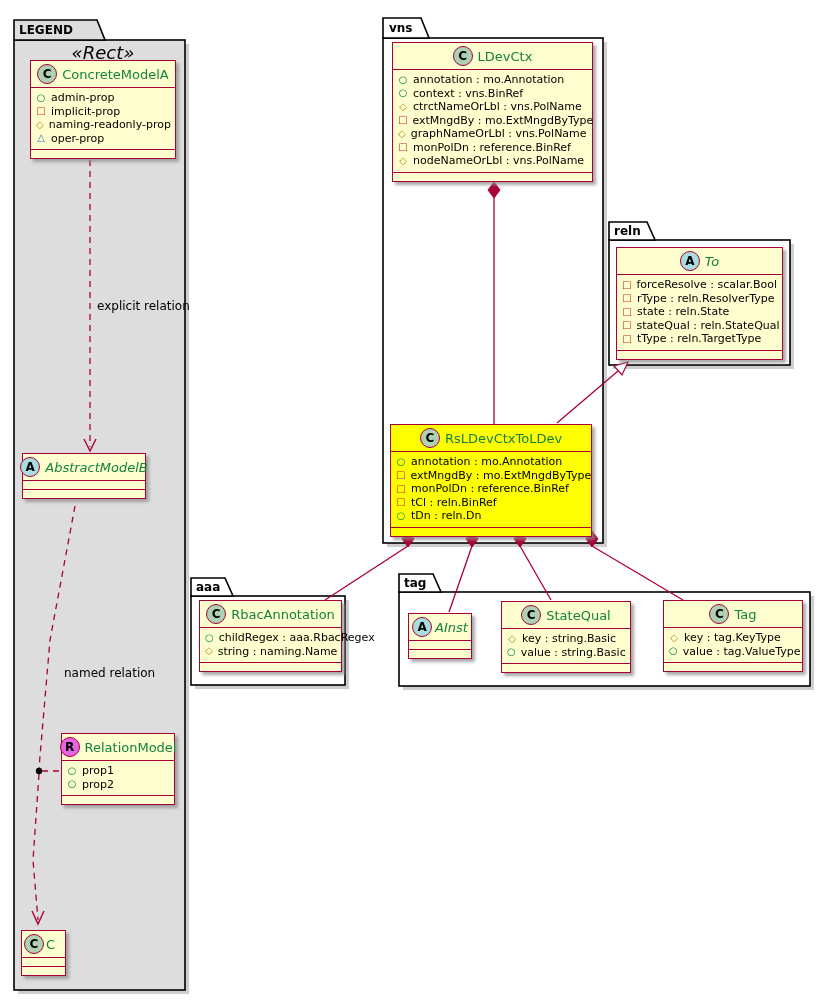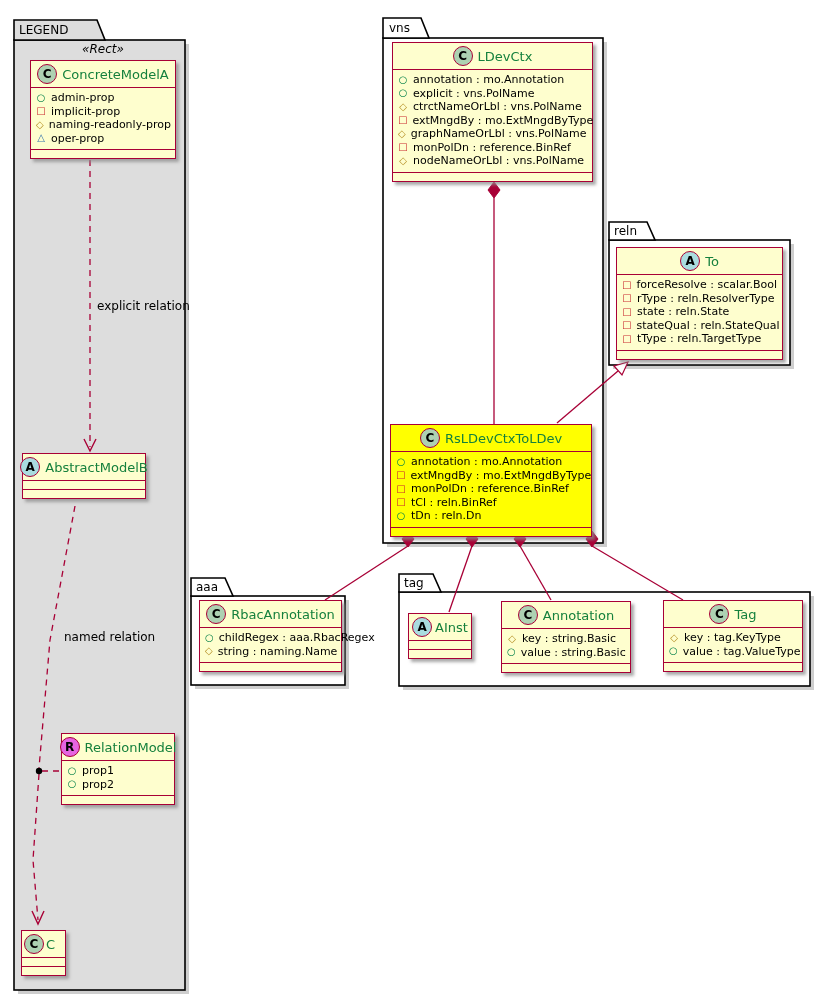--- a/index.html
+++ b/index.html
@@ -14,51 +14,51 @@
   .pkg-tab-shape.gray{fill:var(--legend_fill,#DDDDDD);}
   .shadow{fill:#9e9e9e;opacity:.5;stroke:none;}
   .edge{stroke:var(--line,#A80036);stroke-width:1.3;fill:none;}
   .edge.dashed{stroke-dasharray:6 5;}
   .arrowhead{stroke:var(--line,#A80036);stroke-width:1.4;fill:none;}
   .fillred{fill:var(--line,#A80036);stroke:var(--line,#A80036);stroke-width:1;}
   .hollow{fill:#fff;stroke:var(--line,#A80036);stroke-width:1.2;}
   .dot{fill:#000;stroke:none;}
 
   
-  .pkg-tab{position:absolute;font-size:12px;font-weight:normal;color:#000;line-height:18px;}
+  .pkg-tab{position:absolute;font-size:12px;font-weight:bold;color:#000;line-height:18px;}
 
   
   .uml-class{position:absolute;box-sizing:border-box;background:var(--class_fill,#FEFECE);
              border:1.5px solid var(--class_border,#A80036);
              box-shadow:3px 3px 3px rgba(140,140,140,.75);}
   .uml-class.highlight{background:var(--highlight_fill,#FFFF00);}
   .class-title{display:flex;align-items:center;justify-content:center;gap:5px;
                padding:3px 6px;border-bottom:1.2px solid var(--class_border,#A80036);}
   .spot{flex:0 0 auto;width:20px;height:20px;border-radius:50%;
         border:1.2px solid var(--class_border,#A80036);box-sizing:border-box;
         display:flex;align-items:center;justify-content:center;
         font-weight:bold;font-size:12px;color:#000;}
   .spot-C{background:var(--spot_class,#ADD1B2);}
   .spot-A{background:var(--spot_abstract,#A9DCDF);}
   .spot-R{background:var(--spot_relation,#E564E1);}
   .class-name{font-size:13px;color:#15803d;white-space:nowrap;}
-  .italic .class-name{}
+  .italic .class-name{font-style:italic;}
   .class-attrs{padding:3px 6px 4px 5px;border-bottom:1.2px solid var(--class_border,#A80036);}
   .attr{display:flex;align-items:center;gap:5px;white-space:nowrap;line-height:13.5px;}
   .attr-text{font-size:11px;color:#000;}
   .vis{font-size:10px;line-height:1;width:10px;text-align:center;}
   .vis[data-vis="admin"]{color:var(--vis_admin,#038048);}
   .vis[data-vis="implicit"]{color:var(--vis_implicit,#C82930);}
   .vis[data-vis="naming"]{color:var(--vis_naming,#B38D22);}
   .vis[data-vis="oper"]{color:var(--vis_oper,#3A77AD);}
   .class-empty{height:8px;}
   .class-empty.second{border-top:1.2px solid var(--class_border,#A80036);}
 
   
-  .stereotype{position:absolute;font-size:12px;font-style:italic;color:#000;text-align:center;}
+  .stereotype{position:absolute;font-size:18px;font-style:italic;color:#000;text-align:center;}
   .edge-label{position:absolute;font-size:12px;color:#000;white-space:nowrap;}
 </style>
 </head>
 <body>
 
 <div id="canvas">
 
   <svg width="831" height="1000" viewBox="0 0 831 1000">
 
     <g>
@@ -133,21 +133,21 @@
   </svg>
 
   <div class="pkg-tab" style="left:19px;top:21px;">LEGEND</div>
   <div class="pkg-tab" style="left:389px;top:19px;">vns</div>
   <div class="pkg-tab" style="left:614px;top:222px;">reln</div>
   <div class="pkg-tab" style="left:196px;top:578px;">aaa</div>
   <div class="pkg-tab" style="left:404px;top:574px;">tag</div>
 
   <div class="stereotype" style="left:30px;top:42px;width:146px;">«Rect»</div>
   <div class="edge-label" style="left:97px;top:299px;text-align:right;">explicit relation</div>
-  <div class="edge-label" style="left:64px;top:630px;">named relation</div>
+  <div class="edge-label" style="left:64px;top:666px;">named relation</div>
 
   <div class="uml-class" style="left:30px;top:60px;width:146px;">
     <div class="class-title">
       <span class="spot spot-C">C</span>
       <span class="class-name">ConcreteModelA</span>
     </div>
     <div class="class-attrs">
       <div class="attr">
         <span class="vis" data-vis="admin">○</span>
         <span class="attr-text">admin-prop</span>
@@ -209,21 +209,21 @@
       <span class="spot spot-C">C</span>
       <span class="class-name">LDevCtx</span>
     </div>
     <div class="class-attrs">
       <div class="attr">
         <span class="vis" data-vis="admin">○</span>
         <span class="attr-text">annotation : mo.Annotation</span>
       </div>
       <div class="attr">
         <span class="vis" data-vis="admin">○</span>
-        <span class="attr-text">explicit : vns.PolName</span>
+        <span class="attr-text">context : vns.BinRef</span>
       </div>
       <div class="attr">
         <span class="vis" data-vis="naming">◇</span>
         <span class="attr-text">ctrctNameOrLbl : vns.PolName</span>
       </div>
       <div class="attr">
         <span class="vis" data-vis="implicit">□</span>
         <span class="attr-text">extMngdBy : mo.ExtMngdByType</span>
       </div>
       <div class="attr">
@@ -325,21 +325,21 @@
       <span class="spot spot-A">A</span>
       <span class="class-name">AInst</span>
     </div>
     <div class="class-empty"></div>
     <div class="class-empty second"></div>
   </div>
 
   <div class="uml-class" style="left:501px;top:601px;width:130px;">
     <div class="class-title">
       <span class="spot spot-C">C</span>
-      <span class="class-name">Annotation</span>
+      <span class="class-name">StateQual</span>
     </div>
     <div class="class-attrs">
       <div class="attr">
         <span class="vis" data-vis="naming">◇</span>
         <span class="attr-text">key : string.Basic</span>
       </div>
       <div class="attr">
         <span class="vis" data-vis="admin">○</span>
         <span class="attr-text">value : string.Basic</span>
       </div>

